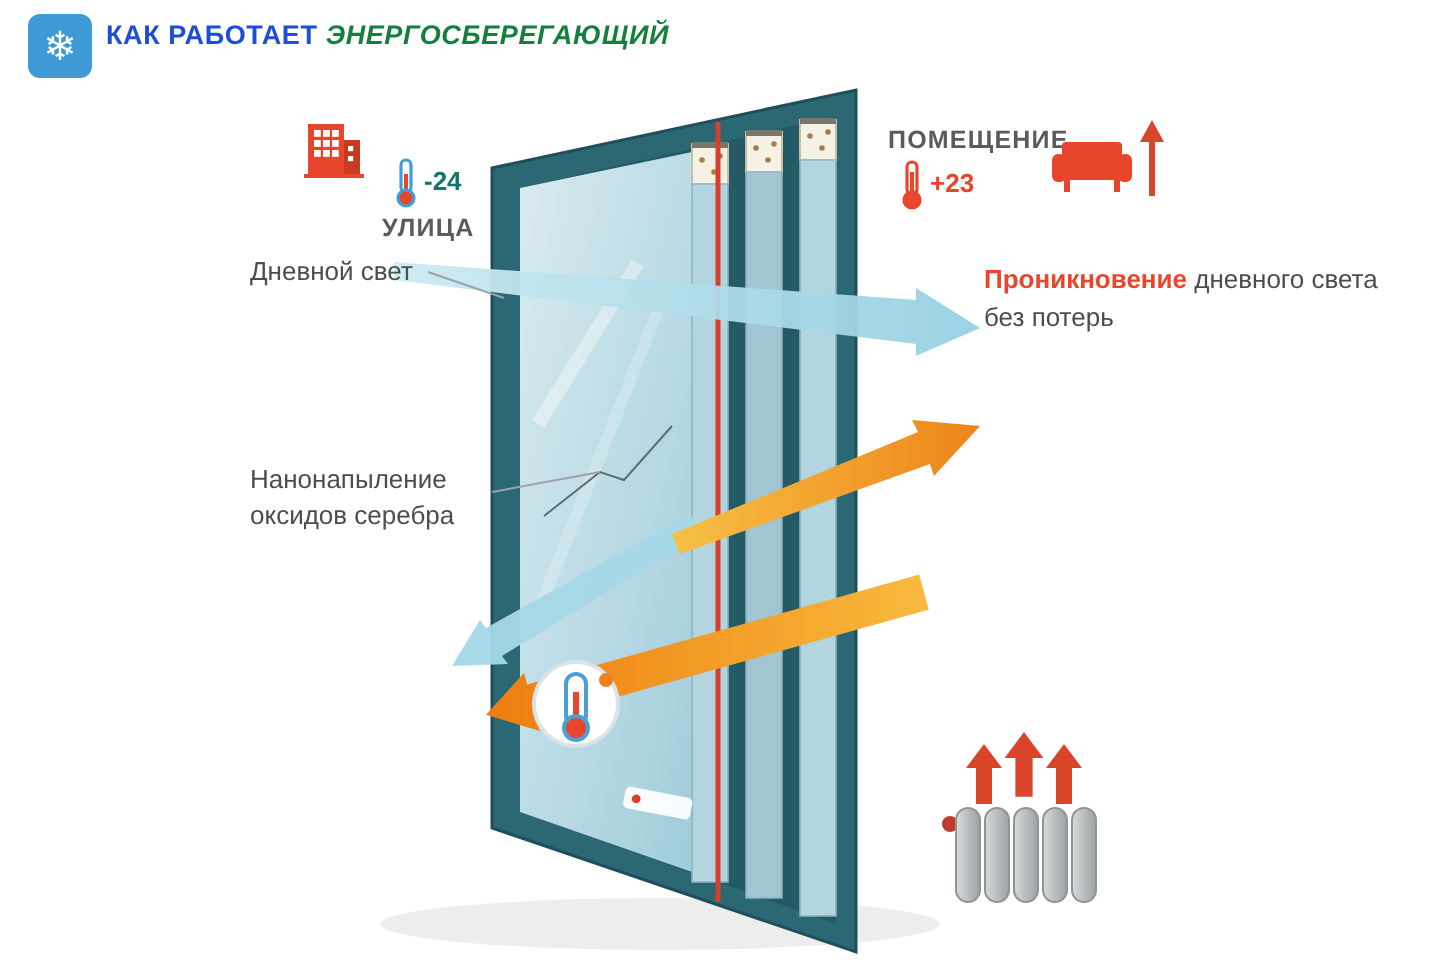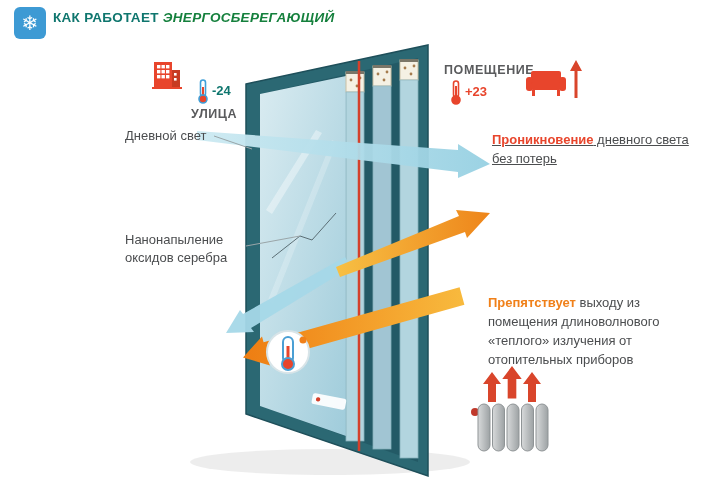--- a/index.html
+++ b/index.html
@@ -9,21 +9,21 @@
   }
   .abs{position:absolute;}
   svg{display:block;}
   
   .hdr-icon{
     left:14px;top:7px;width:32px;height:32px;border-radius:6px;background:#3d9ad4;
     display:flex;align-items:center;justify-content:center;color:#fff;font-size:20px;
     font-family:"DejaVu Sans",sans-serif;
   }
   .hdr-title{left:53px;top:9px;font-size:13.5px;font-weight:bold;letter-spacing:.3px;line-height:17px;}
-  .t-dark{color:#0f766e;}
+  .t-dark{color:#1d4ed8;}
   .t-red{color:#15803d;font-style:italic;}
   .t-blue{color:#2d9fd8;}
   
   .scene-label{font-size:12.5px;font-weight:bold;letter-spacing:.6px;color:#5a5b5d;}
   .temp{font-size:13px;font-weight:bold;}
   .temp-cold{color:#0f766e;}
   .temp-warm{color:#e8452c;}
   .callout{font-size:13px;color:#4b4d4f;line-height:18px;}
   .benefit{font-size:13px;color:#4b4d4f;line-height:19px;}
   .hl-red{color:#e8452c;font-weight:bold;}
@@ -198,20 +198,17 @@
   </div>
   <div class="abs" style="left:569px;top:60px;">
     <svg width="14" height="38" viewBox="0 0 14 38">
       <path d="M7,0 L1,11 L5.5,11 L5.5,38 L8.5,38 L8.5,11 L13,11 Z" fill="#d9452b"></path>
     </svg>
   </div>
 
   <div class="abs callout" style="left:125px;top:127px;">Дневной свет</div>
   <div class="abs callout" style="left:125px;top:231px;width:122px;">Нанонапыление оксидов серебра</div>
 
-  <div class="abs benefit" style="left:492px;top:130px;width:205px;text-decoration:underline;">
+  <div class="abs benefit" style="left:492px;top:130px;width:205px;">
     <span class="hl-red">Проникновение</span><span> дневного света без потерь</span>
   </div>
-  <div class="abs benefit" style="left:488px;top:293px;width:212px;">
-    <span class="hl-orange">Препятствует</span><span> выходу из помещения длиноволнового «теплого» излучения от отопительных приборов</span>
-  </div>
 
 </div>
 
 </body></html>

